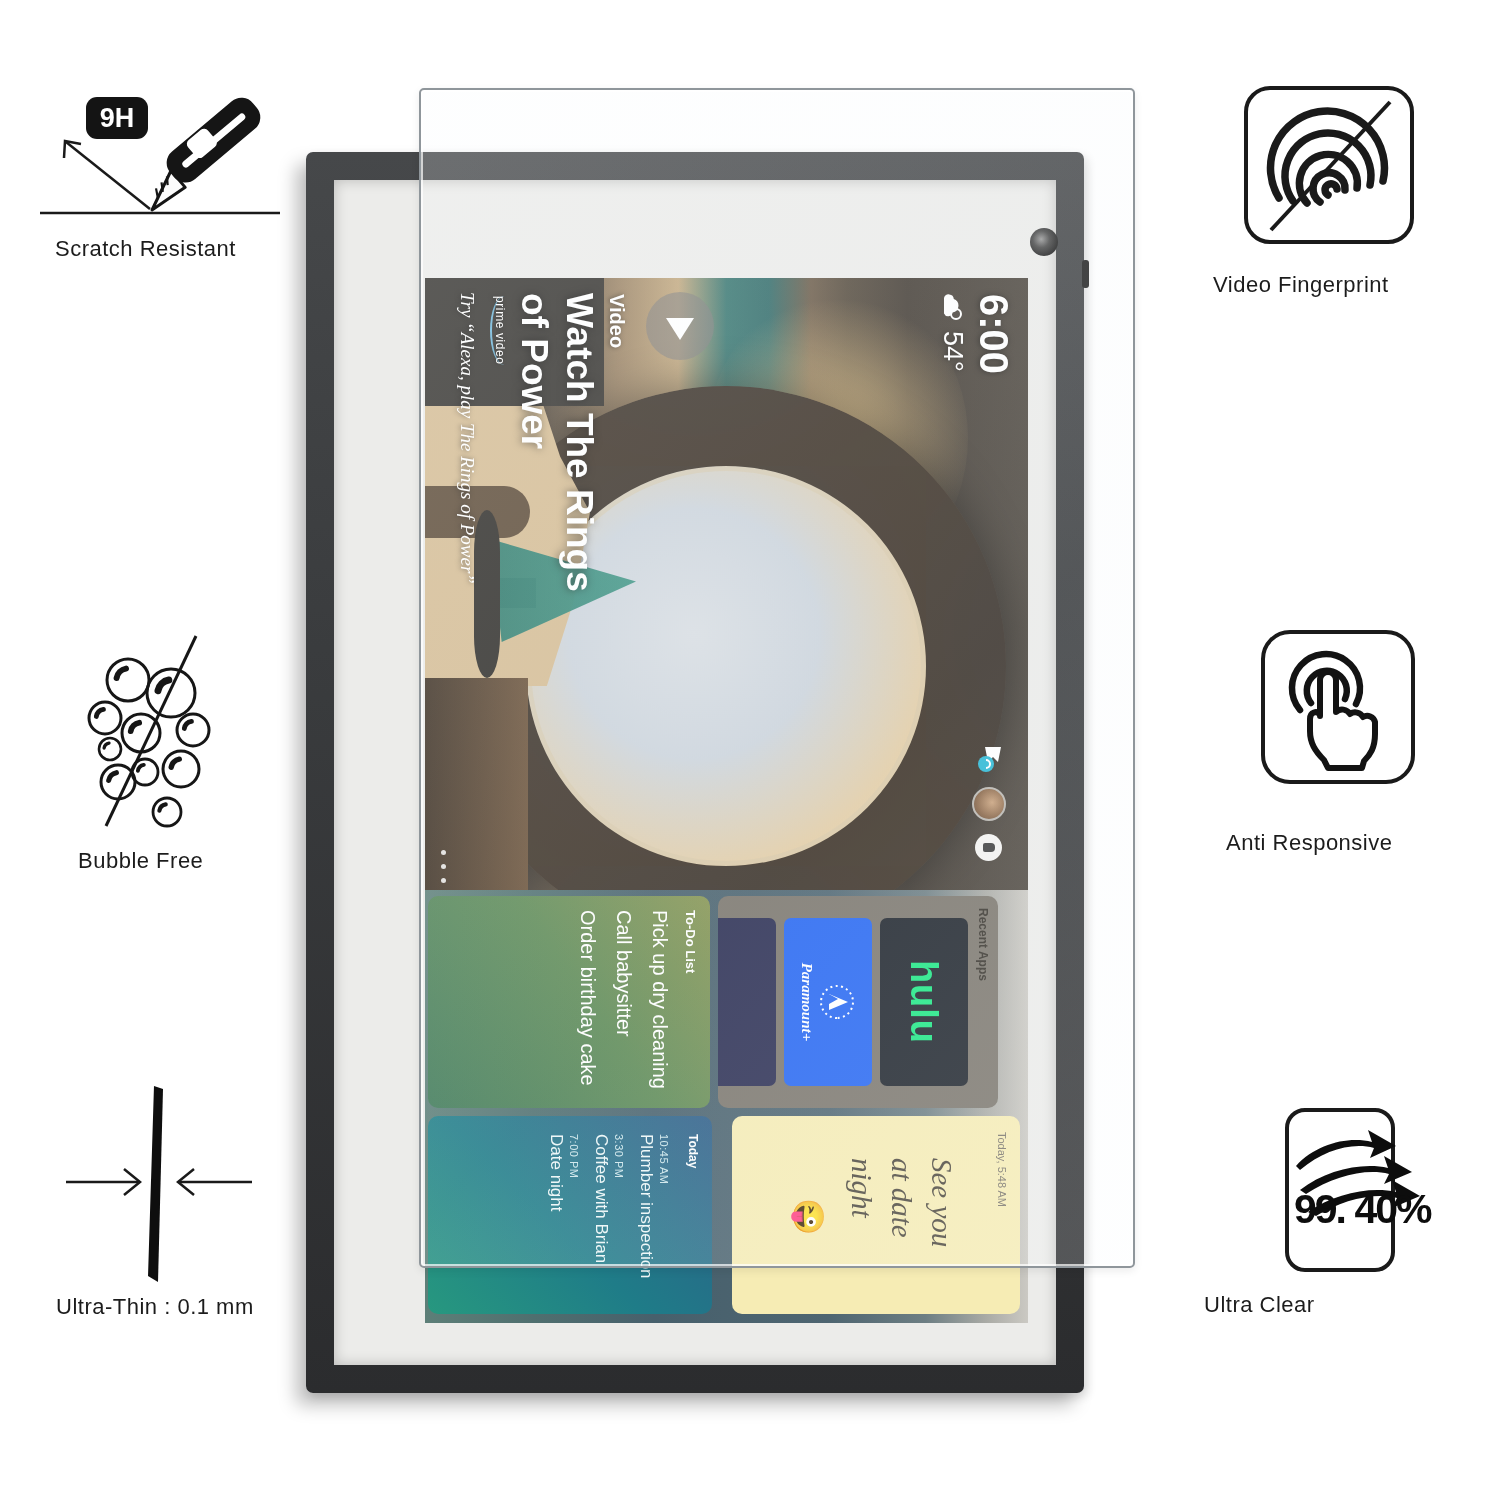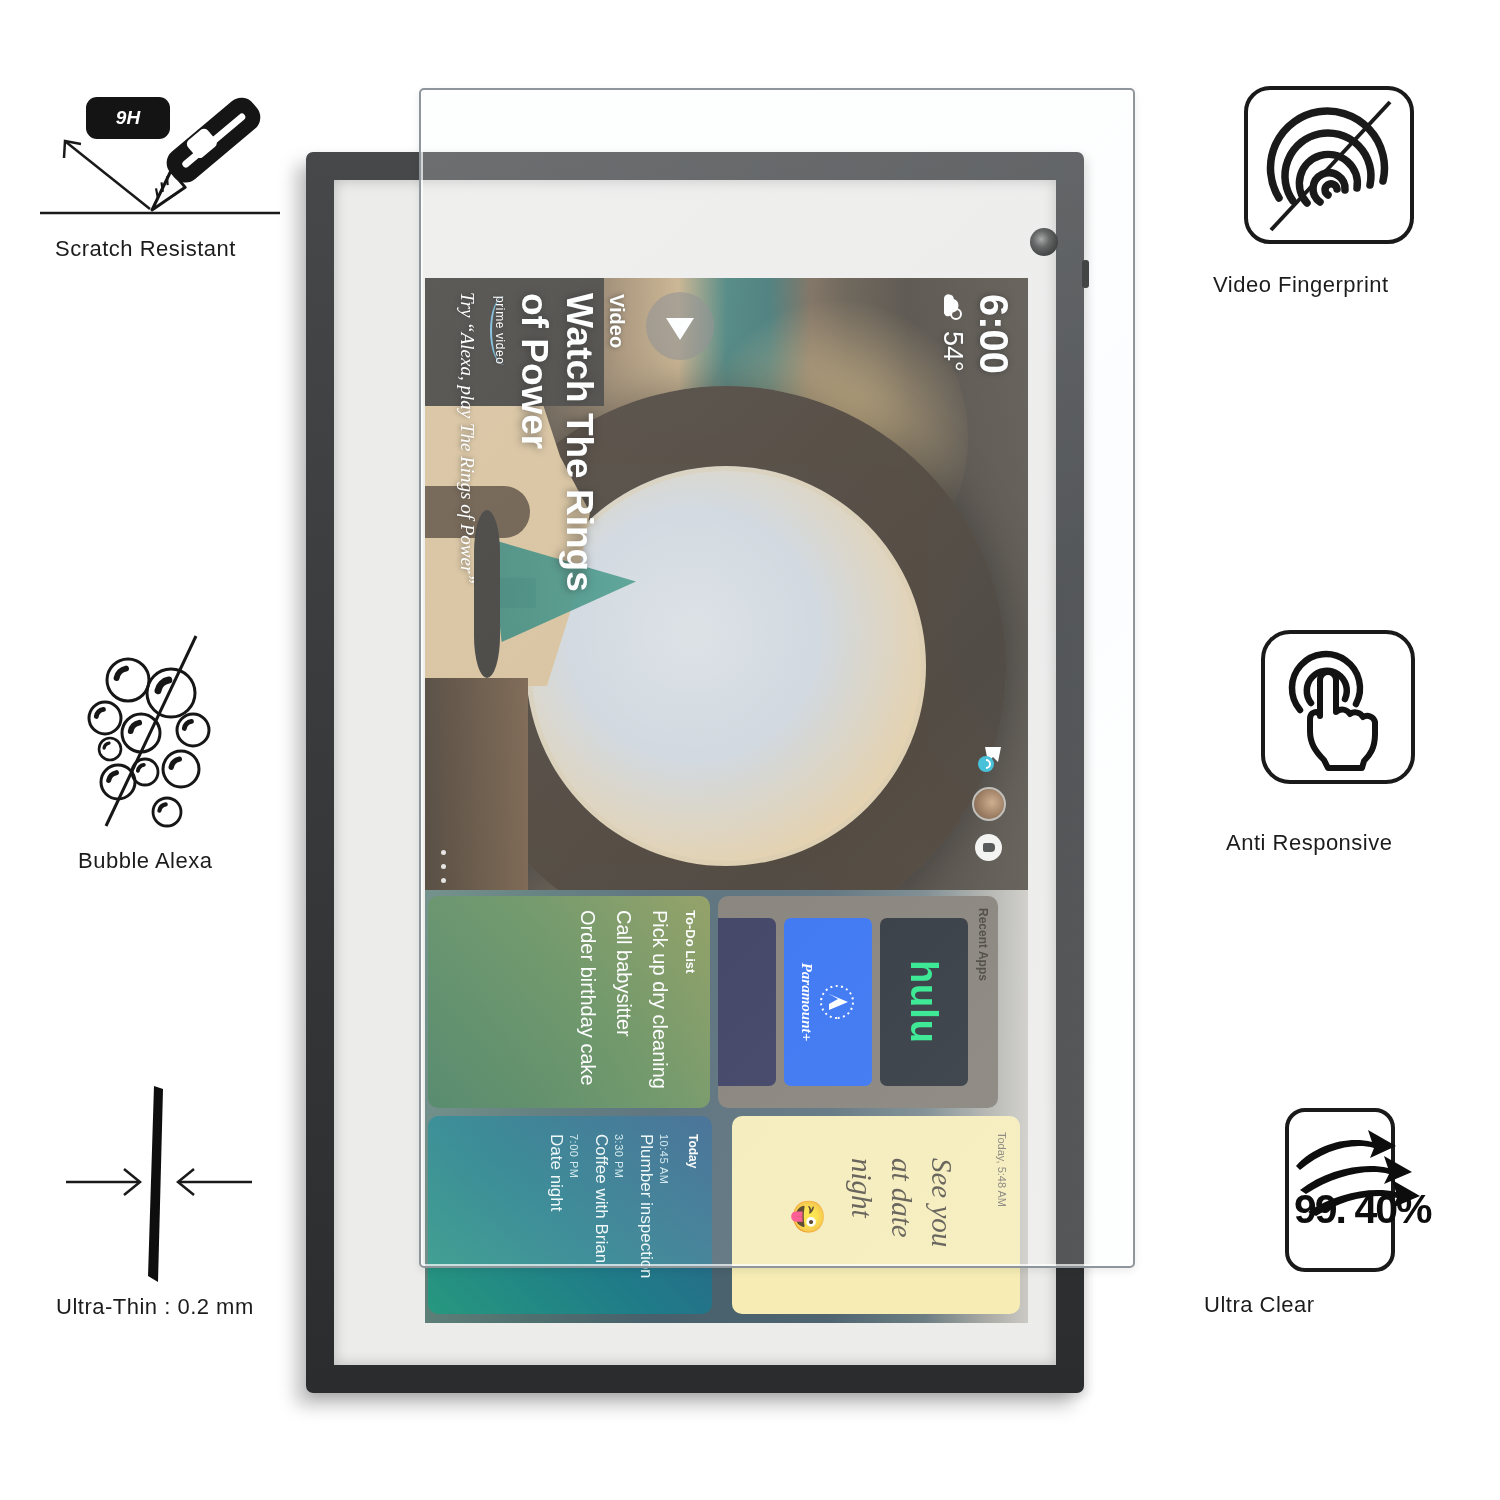--- a/index.html
+++ b/index.html
@@ -4,23 +4,23 @@
 <style>
   html,body{margin:0;padding:0;background:#fff;}
   .canvas{position:relative;width:1500px;height:1500px;background:#fff;overflow:hidden;
           font-family:"Liberation Sans",sans-serif;}
   .abs{position:absolute;}
 
   
   .co-label{position:absolute;color:#1c1c1c;font-size:22px;letter-spacing:.5px;white-space:nowrap;}
 
   
-  .badge-9h{position:absolute;left:86px;top:97px;width:84px;height:42px;background:#141414;
-            border-radius:11px;color:#fff;font-weight:bold;font-size:19px;display:flex;
-            align-items:center;justify-content:center;font-style:italic;}
+  .badge-9h{position:absolute;left:86px;top:97px;width:62px;height:42px;background:#141414;
+            border-radius:11px;color:#fff;font-weight:bold;font-size:27px;display:flex;
+            align-items:center;justify-content:center;}
 
   
   .device{position:absolute;left:306px;top:152px;width:778px;height:1241px;border-radius:7px;
           background:linear-gradient(180deg,#46484a 0%,#3a3c3e 40%,#2b2c2e 100%);
           box-shadow:-10px 12px 18px rgba(0,0,0,.25), 4px 4px 10px rgba(0,0,0,.12);z-index:2;}
   .mat{position:absolute;left:28px;top:28px;right:28px;bottom:28px;background:#ececea;
        box-shadow:inset 0 0 14px rgba(0,0,0,.22);}
   .camera{position:absolute;left:696px;top:48px;width:28px;height:28px;border-radius:50%;
           background:radial-gradient(circle at 40% 40%, #9a9a9a 0%, #4a4a4a 35%, #222 70%);}
   .side-btn{position:absolute;right:-5px;top:108px;width:7px;height:28px;background:#222;border-radius:3px;}
@@ -170,42 +170,42 @@
         <path d="M 77.9,170.8 A 7.2 7.2 0 0 1 83.8,164.9" stroke-width="3.9" stroke-linecap="round"></path>
       <circle cx="121" cy="169" r="18" stroke-width="3"></circle>
         <path d="M 111.2,167.3 A 9.9 9.9 0 0 1 119.3,159.2" stroke-width="5.4" stroke-linecap="round"></path>
       <circle cx="58" cy="182" r="17" stroke-width="3"></circle>
         <path d="M 48.7,180.4 A 9.4 9.4 0 0 1 56.4,172.7" stroke-width="5.1" stroke-linecap="round"></path>
       <circle cx="107" cy="212" r="14" stroke-width="2.8"></circle>
         <path d="M 99.4,210.7 A 7.7 7.7 0 0 1 105.7,204.4" stroke-width="4.2" stroke-linecap="round"></path>
     </g>
     <line x1="136" y1="36" x2="46" y2="226" stroke="#161616" stroke-width="3"></line>
   </svg>
-  <div class="co-label" style="left:78px;top:848px">Bubble Alexa</div>
+  <div class="co-label" style="left:78px;top:848px">Bubble Free</div>
 
   <svg class="abs" style="left:1252px;top:622px" width="175" height="175" viewBox="0 0 175 175">
     <rect x="11" y="10" width="150" height="150" rx="27" fill="none" stroke="#1a1a1a" stroke-width="4"></rect>
     <g fill="none" stroke="#131313" stroke-width="6.5" stroke-linecap="round">
       <path d="M 48,88 A 34 34 0 1 1 104,82"></path>
       <path d="M 59,81 A 20 20 0 1 1 93,77"></path>
     </g>
     <path d="M 68,94 L 68,58 a 8 8 0 0 1 16,0 L 84,90 a 9 9 0 0 1 14,2 a 9 9 0 0 1 13,3 a 8 8 0 0 1 12,5
              L 123,112 C 123,126 118,133 112,139 L 110,146 L 76,146 L 72,138 C 63,129 58,121 58,109 L 58,97
              C 58,90 65,88 68,93 Z" fill="#fff" stroke="#131313" stroke-width="6" stroke-linejoin="round" stroke-linecap="round"></path>
   </svg>
   <div class="co-label" style="left:1226px;top:830px">Anti Responsive</div>
 
   <svg class="abs" style="left:50px;top:1070px" width="240" height="230" viewBox="0 0 240 230">
     <polygon points="104,16 113,19 108,212 98,206" fill="#0e0e0e"></polygon>
     <line x1="16" y1="112" x2="88" y2="112" stroke="#1a1a1a" stroke-width="2.5"></line>
     <polyline points="74,99 90,112 74,125" fill="none" stroke="#1a1a1a" stroke-width="2.5"></polyline>
     <line x1="130" y1="112" x2="202" y2="112" stroke="#1a1a1a" stroke-width="2.5"></line>
     <polyline points="144,99 128,112 144,125" fill="none" stroke="#1a1a1a" stroke-width="2.5"></polyline>
   </svg>
-  <div class="co-label" style="left:56px;top:1294px">Ultra-Thin : 0.2 mm</div>
+  <div class="co-label" style="left:56px;top:1294px">Ultra-Thin : 0.1 mm</div>
 
   <svg class="abs" style="left:1272px;top:1092px" width="200" height="196" viewBox="0 0 200 196">
     <rect x="15" y="18" width="106" height="160" rx="18" fill="none" stroke="#1a1a1a" stroke-width="4"></rect>
     <g fill="#0d0d0d">
       <path d="M 24,74 C 44,52 76,44 100,50 L 96,38 L 124,54 L 98,66 L 102,56 C 80,50 52,58 28,78 Z"></path>
       <path d="M 28,98 C 54,78 90,70 116,76 L 112,64 L 140,80 L 112,92 L 117,82 C 94,76 62,84 34,102 Z"></path>
       <path d="M 36,120 C 62,102 98,94 124,100 L 120,88 L 148,104 L 120,116 L 125,106 C 102,100 70,108 44,124 Z"></path>
     </g>
   </svg>
   <div class="num-clear">99. 40%</div>

